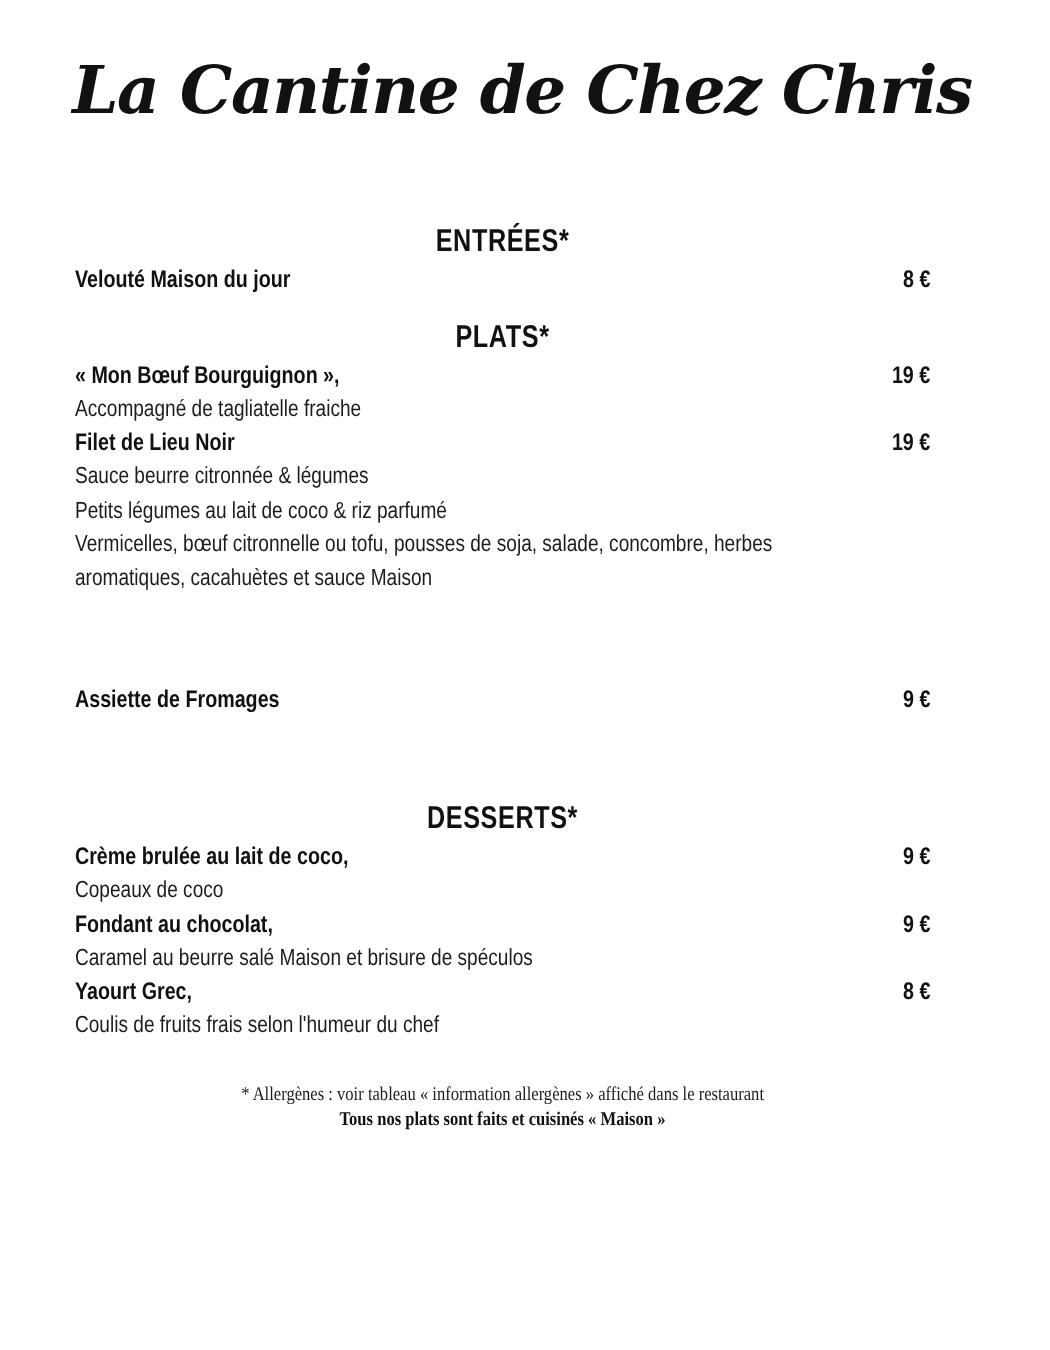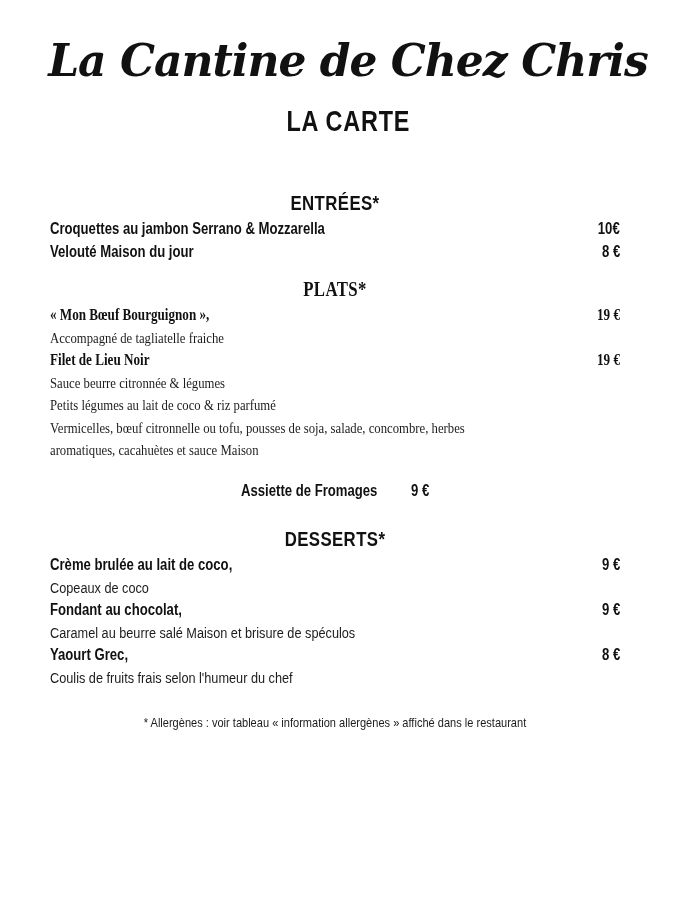--- a/index.html
+++ b/index.html
@@ -40,22 +40,22 @@
   .section-heading {
     text-align: center;
     font-weight: bold;
     font-size: 21px;
     line-height: 24px;
     letter-spacing: 0.5px;
     transform: scaleX(0.8);
     transform-origin: 50% 50%;
   }
   .sec-entrees { margin-top: 53px; }
-  .sec-plats   { margin-top: 14px; font-family: Liberation Serif, serif; }
-  .sec-desserts{ margin-top: 25px; }
+  .sec-plats   { margin-top: 14px; }
+  .sec-desserts{ margin-top: 55px; }
   .sec-entrees .section-heading,
   .sec-plats .section-heading,
   .sec-desserts .section-heading { margin-bottom: 3px; }
 
   .item-row {
     display: flex;
     justify-content: space-between;
     align-items: baseline;
     line-height: 22.5px;
     height: 22.5px;
@@ -79,54 +79,49 @@
   }
   .item-desc {
     font-weight: normal;
     font-size: 15.5px;
     line-height: 22.5px;
     color: #1c1c1c;
     max-width: 590px;
     transform: scaleX(0.82);
     transform-origin: 0 50%;
   }
-  .cheese-row { margin-top: 18px; justify-content: center; }
+  .cheese-row { margin-top: 59px; }
 
   
   .footer { margin-top: 24px; text-align: center; }
   .footer-line {
     display: inline-block;
     font-size: 13px;
     line-height: 17px;
     color: #1c1c1c;
     transform: scaleX(0.85);
     transform-origin: 50% 50%;
     white-space: nowrap;
   }
   .footer-line.bold { font-weight: bold; color: #111111; display: block; }
-  .footer-line-wrap { line-height: 17px; }
+  .footer-line-wrap { line-height: 17px; font-family: Liberation Serif, serif; }
 </style>
 </head>
 <body>
 
 <div class="page">
 
   <div class="header">
     <div class="title">La Cantine de Chez Chris</div>
-    <div><span class="subtitle">LA CARTE</span></div>
   </div>
 
   <div class="menu">
 
     <div class="sec-entrees">
       <div class="section-heading">ENTRÉES*</div>
-      <div class="item-row">
-        <span class="item-name">Croquettes au jambon Serrano &amp; Mozzarella</span>
-        <span class="item-price">10€</span>
-      </div>
       <div class="item-row">
         <span class="item-name">Velouté Maison du jour</span>
         <span class="item-price">8 €</span>
       </div>
     </div>
 
     <div class="sec-plats">
       <div class="section-heading">PLATS*</div>
 
       <div class="item-row">
@@ -168,16 +163,19 @@
 
       <div class="item-row">
         <span class="item-name">Yaourt Grec,</span>
         <span class="item-price">8 €</span>
       </div>
       <div class="item-desc">Coulis de fruits frais selon l'humeur du chef</div>
     </div>
 
     <div class="footer">
       <div class="footer-line-wrap"><span class="footer-line">* Allergènes : voir tableau « information allergènes » affiché dans le restaurant</span></div>
+      <div class="footer-line-wrap">
+          <span class="footer-line bold">Tous nos plats sont faits et cuisinés « Maison »</span>
+        </div>
     </div>
 
   </div>
 </div>
 
 </body></html>

